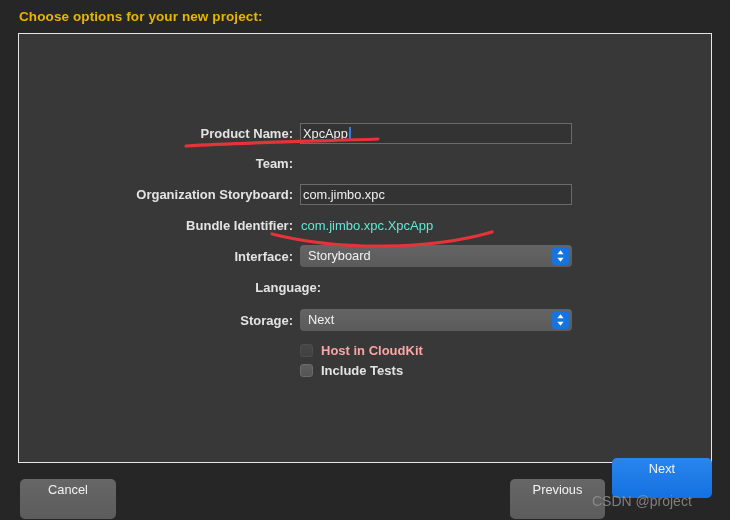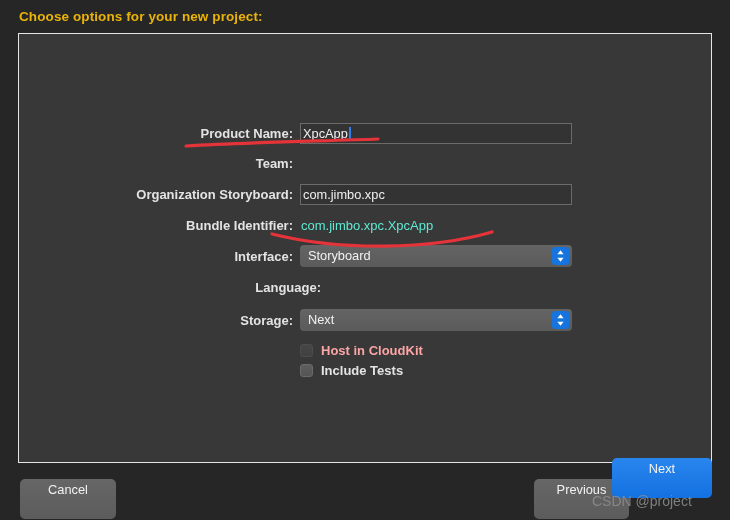--- a/index.html
+++ b/index.html
@@ -187,21 +187,21 @@
     color: #f2f2f2;
     box-sizing: border-box;
   }
   .btn-grey {
     background: linear-gradient(#666666, #5c5c5c);
   }
   .btn-blue {
     background: linear-gradient(#2a86ee, #1371e0);
   }
   #cancel-button  { left: 20px;  top: 479px; width: 96px; }
-  #previous-button{ left: 510px; top: 479px; width: 95px; margin-left: 24px; }
+  #previous-button{ left: 510px; top: 479px; width: 95px; }
   #next-button    { left: 612px; top: 458px; width: 100px; }
 
   
   #watermark {
     position: absolute;
     left: 592px;
     top: 493px;
     font-size: 14px;
     color: #8e8e8e;
     opacity: 0.85;

